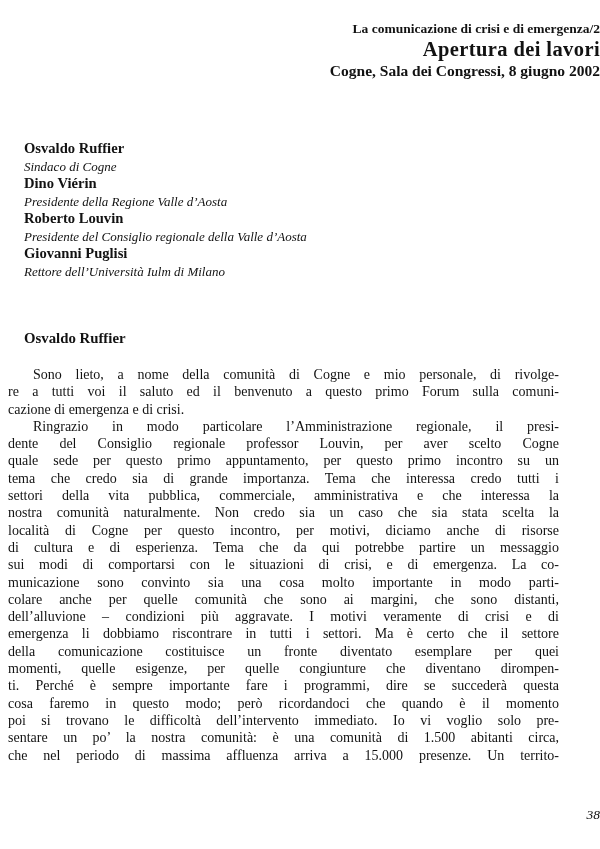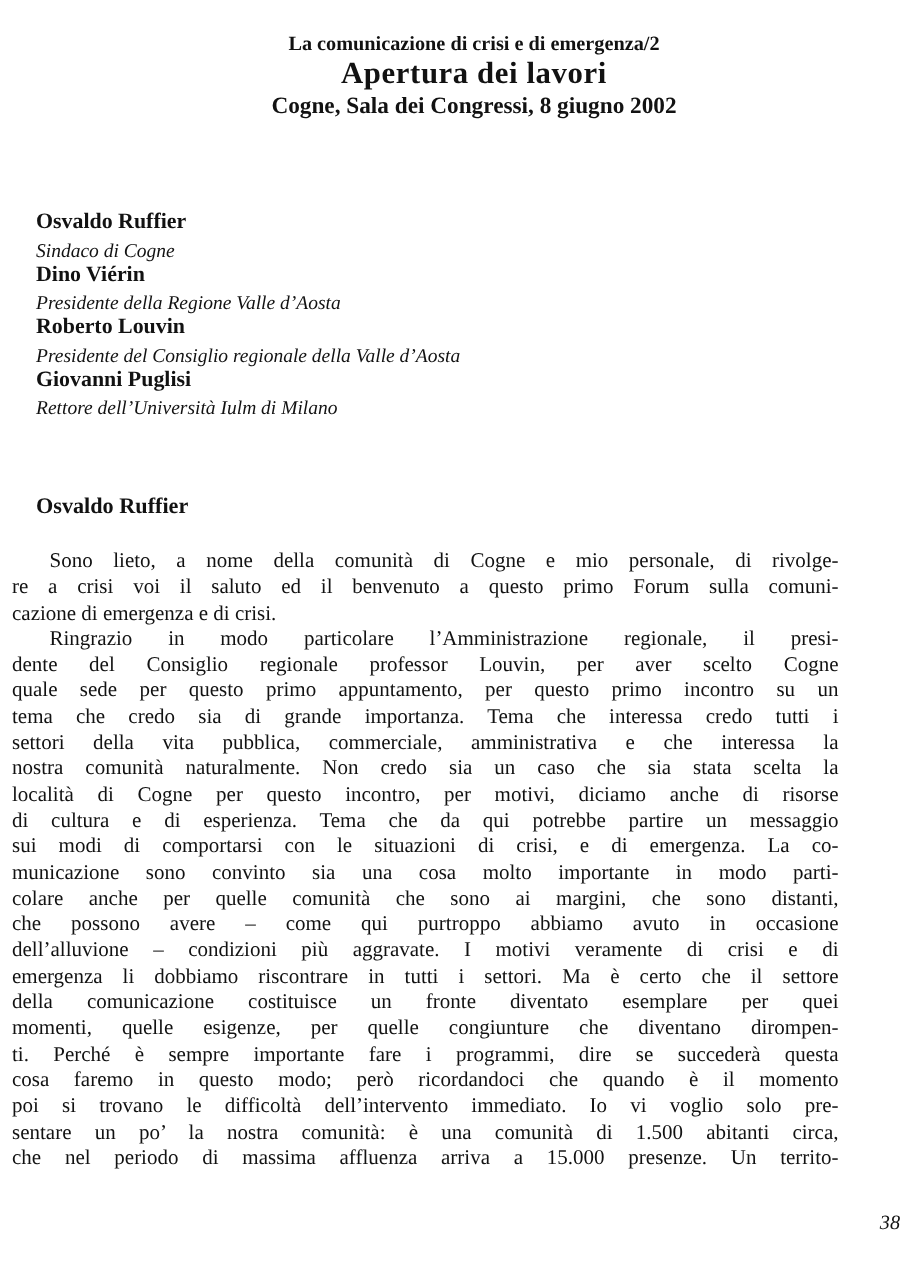--- a/index.html
+++ b/index.html
@@ -8,21 +8,21 @@
     width: 600px;
     height: 849px;
     background: #ffffff;
     font-family: "Liberation Serif", "DejaVu Serif", serif;
     color: #121212;
     overflow: hidden;
   }
   header.doc-header {
     position: absolute;
     top: 20px; left: 0; right: 0;
-    text-align: center;
+    text-align: right;
     padding-left: 32px;
   }
   .series-title {
     font-weight: bold;
     font-size: 13.5px;
     line-height: 17px;
   }
   .main-title {
     font-weight: bold;
     font-size: 20.5px;
@@ -112,34 +112,33 @@
       <div class="speaker">
         <div class="speaker-name">Giovanni Puglisi</div>
         <div class="speaker-role">Rettore dell’Università Iulm di Milano</div>
       </div>
     </section>
 
   <h2 class="section-heading">Osvaldo Ruffier</h2>
 
   <section class="bodytext" id="bodytext">
       <div class="line indent">Sono lieto, a nome della comunità di Cogne e mio personale, di rivolge-</div>
-      <div class="line">re a crisi voi il saluto ed il benvenuto a questo primo Forum sulla comuni-</div>
+      <div class="line">re a tutti voi il saluto ed il benvenuto a questo primo Forum sulla comuni-</div>
       <div class="line end">cazione di emergenza e di crisi.</div>
       <div class="line indent">Ringrazio in modo particolare l’Amministrazione regionale, il presi-</div>
       <div class="line">dente del Consiglio regionale professor Louvin, per aver scelto Cogne</div>
       <div class="line">quale sede per questo primo appuntamento, per questo primo incontro su un</div>
       <div class="line">tema che credo sia di grande importanza. Tema che interessa credo tutti i</div>
       <div class="line">settori della vita pubblica, commerciale, amministrativa e che interessa la</div>
       <div class="line">nostra comunità naturalmente. Non credo sia un caso che sia stata scelta la</div>
       <div class="line">località di Cogne per questo incontro, per motivi, diciamo anche di risorse</div>
       <div class="line">di cultura e di esperienza. Tema che da qui potrebbe partire un messaggio</div>
       <div class="line">sui modi di comportarsi con le situazioni di crisi, e di emergenza. La co-</div>
       <div class="line">municazione sono convinto sia una cosa molto importante in modo parti-</div>
       <div class="line">colare anche per quelle comunità che sono ai margini, che sono distanti,</div>
-      <div class="line">che possono avere – come qui purtroppo abbiamo avuto in occasione</div>
       <div class="line">dell’alluvione – condizioni più aggravate. I motivi veramente di crisi e di</div>
       <div class="line">emergenza li dobbiamo riscontrare in tutti i settori. Ma è certo che il settore</div>
       <div class="line">della comunicazione costituisce un fronte diventato esemplare per quei</div>
       <div class="line">momenti, quelle esigenze, per quelle congiunture che diventano dirompen-</div>
       <div class="line">ti. Perché è sempre importante fare i programmi, dire se succederà questa</div>
       <div class="line">cosa faremo in questo modo; però ricordandoci che quando è il momento</div>
       <div class="line">poi si trovano le difficoltà dell’intervento immediato. Io vi voglio solo pre-</div>
       <div class="line">sentare un po’ la nostra comunità: è una comunità di 1.500 abitanti circa,</div>
       <div class="line">che nel periodo di massima affluenza arriva a 15.000 presenze. Un territo-</div>
     </section>

